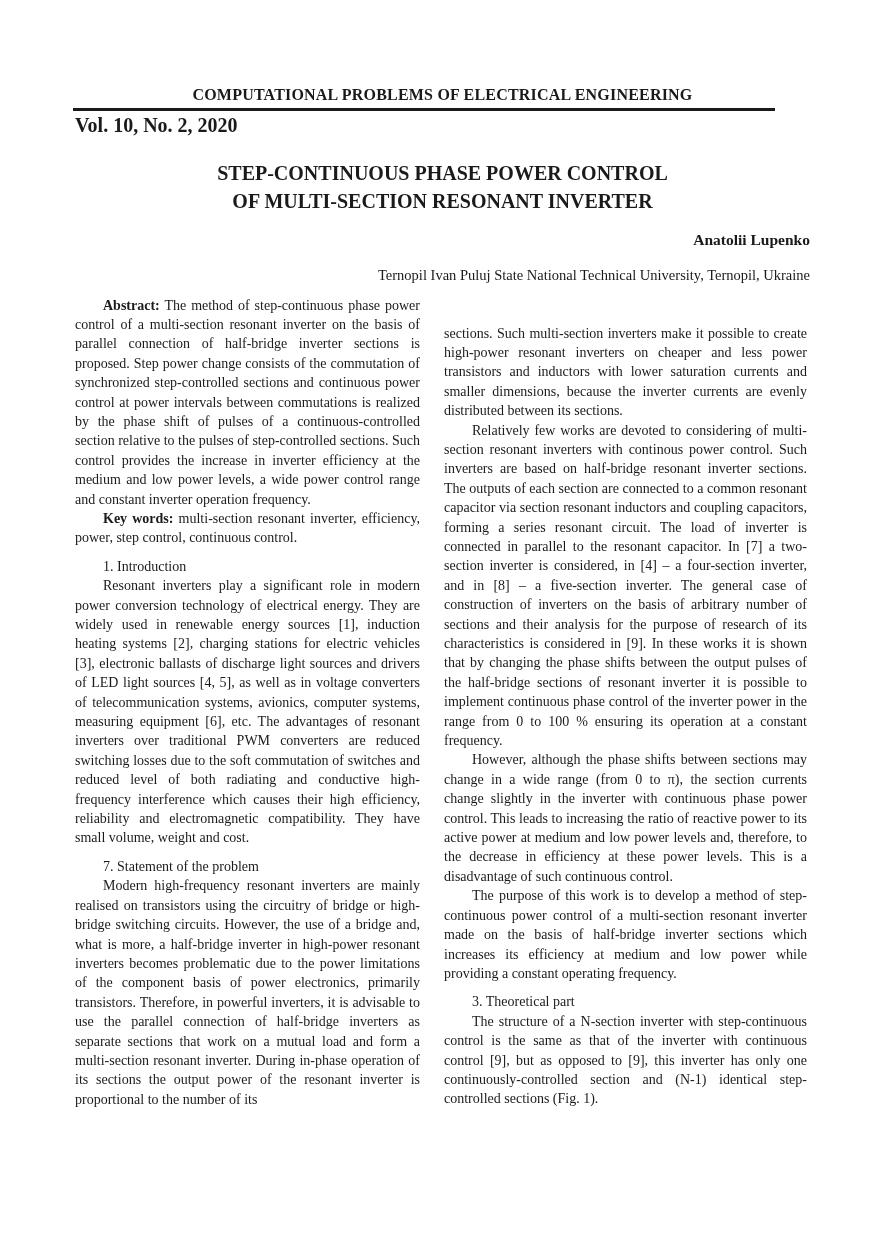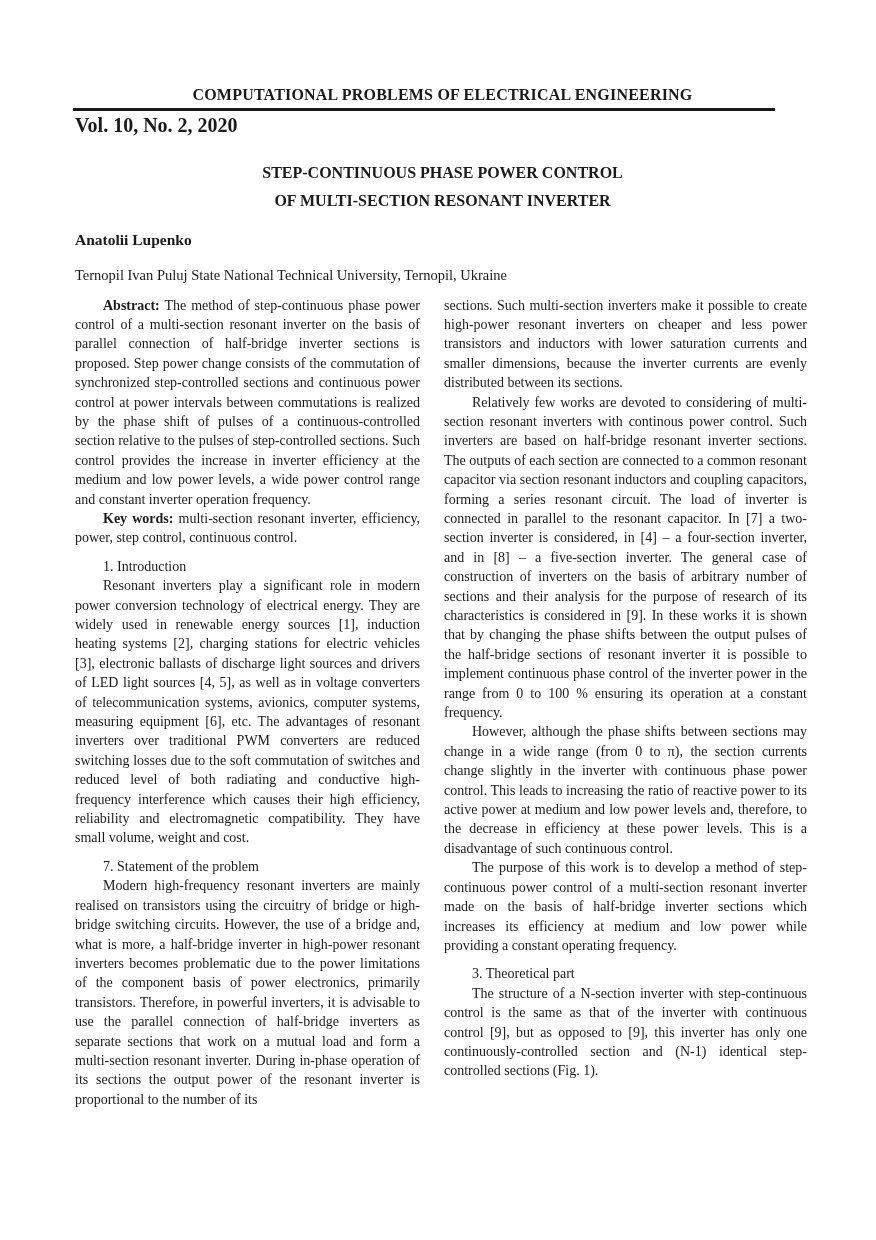--- a/index.html
+++ b/index.html
@@ -21,42 +21,42 @@
     letter-spacing:0.2px;
     line-height:18px;
     white-space:nowrap;
   }
   .rule { margin:4px 0 0 -2px; width:702px; height:2.5px; background:#1a1a1a; }
   .issue { margin-top:5px; font-weight:bold; font-size:20px; line-height:19px; }
 
   
   .title {
     margin:24px 0 0 0;
-    font-size:16px; font-weight:bold;
+    font-size:20px; font-weight:bold;
     text-align:center; line-height:28px;
   }
   .title span { display:block; }
-  .authors { text-align:left; }
+  .authors { text-align:right; }
   .author-name { margin-top:15px; font-weight:bold; font-size:15.5px; line-height:20px; }
   .author-affil { margin-top:16px; font-size:14.5px; line-height:19px; }
   .author-email { margin-top:1px; font-style:italic; font-size:14.5px; line-height:19px; }
 
   
   .columns { display:flex; gap:24px; margin-top:11px; }
   .col-left  { width:345px; }
   .col-right { width:363px; }
 
   .para {
     margin:0;
     font-size:14px;
     line-height:19.4px;
     text-align:justify;
     text-indent:28px;
   }
-  .para.noindent { text-indent:0; }
+  .para.noindent { text-indent:0;margin-top:28px; }
   .lead { font-weight:bold; }
   .sect {
     margin:9px 0 0 0;
     font-size:14px;
     font-weight:normal;
     line-height:19.4px;
     text-indent:28px;
   }
 </style>
 </head>

